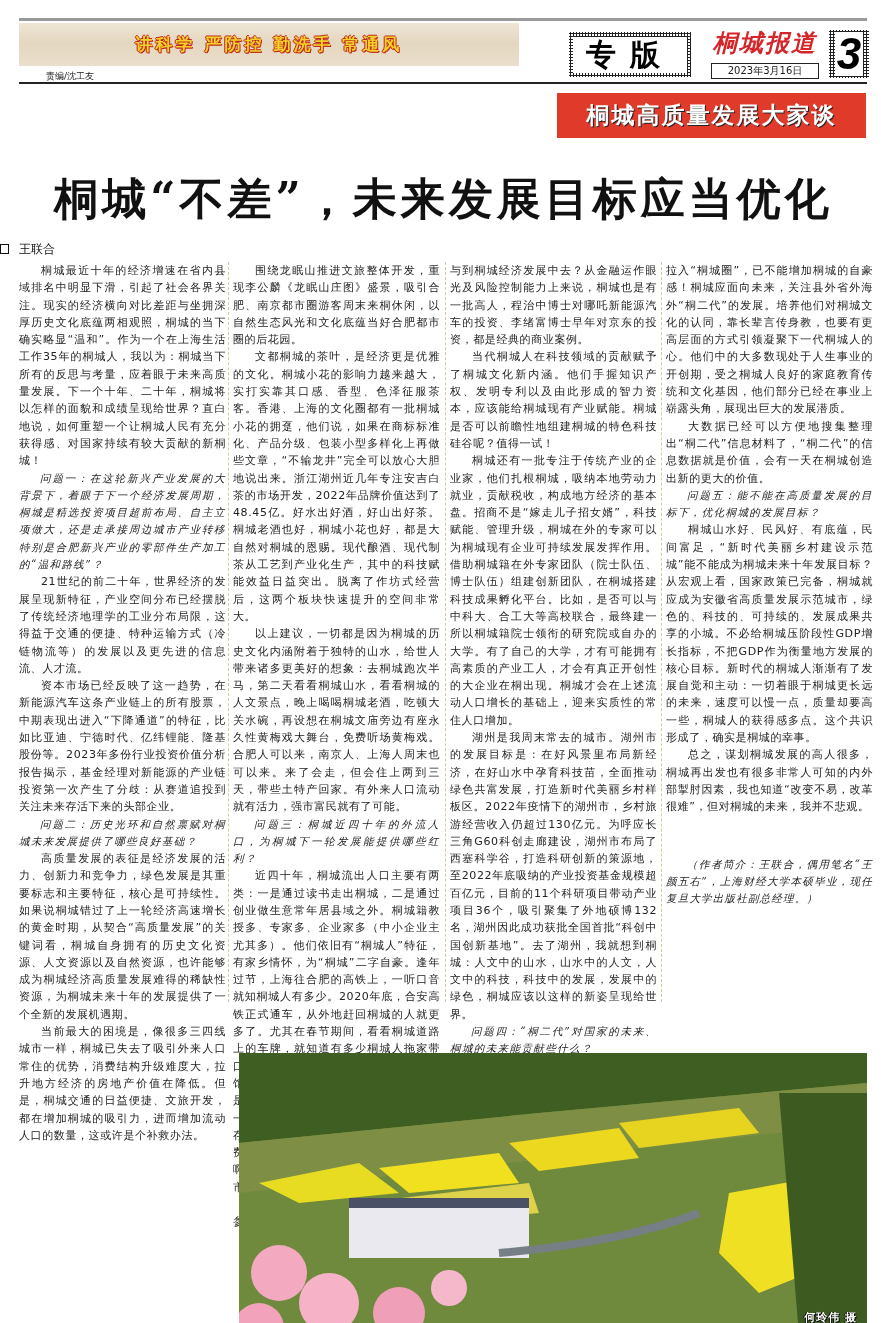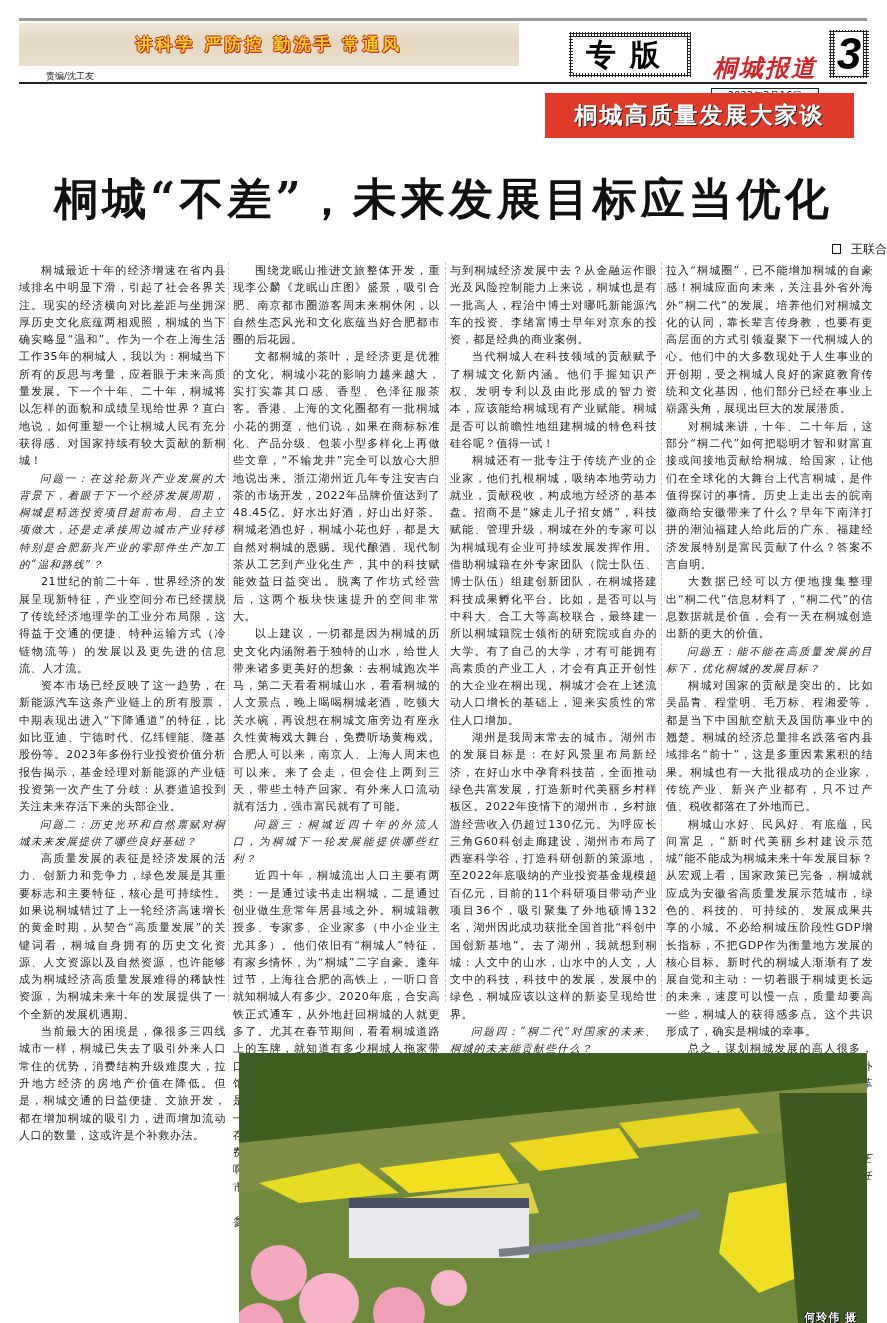--- a/index.html
+++ b/index.html
@@ -15,40 +15,40 @@
     letter-spacing:3px; text-shadow:1px 1px 0 #c0281c, -1px 0 0 #c0281c, 0 -1px 0 #c0281c, 0 1px 0 #c0281c; }
 
   .editor { position:absolute; left:46px; top:70px; font-size:9px; color:#222; }
 
   .section-box { position:absolute; left:569px; top:32px; width:122px; height:45px;
     background-image: radial-gradient(#222 1px, transparent 1.1px); background-size:3px 3px;
     display:flex; align-items:center; justify-content:center; }
   .section-box span { font-family:"DejaVu Serif", serif; font-weight:bold; font-size:30px; color:#000;
     background:#fff; padding:0 13px; letter-spacing:14px; line-height:36px; }
 
-  .masthead { position:absolute; left:700px; top:27px; width:130px; text-align:center;margin-top:25px; }
+  .masthead { position:absolute; left:700px; top:27px; width:130px; text-align:center; }
   .masthead .name { font-family:"DejaVu Serif", serif; font-style:italic; font-weight:bold; font-size:24px; color:#d4262a; letter-spacing:2px; }
   .masthead .date { display:inline-block; margin-top:4px; border:1px solid #222; padding:0 16px; font-size:10px; line-height:14px; }
 
   .page-num { position:absolute; left:829px; top:30px; width:40px; height:48px;
     background-image: radial-gradient(#222 1px, transparent 1.1px); background-size:3px 3px;
     display:flex; align-items:center; justify-content:center; }
   .page-num span { font-family:"Liberation Sans", sans-serif; font-weight:bold; font-style:italic; font-size:44px; color:#000; background:#fff; line-height:44px; padding:0 2px; }
 
   .header-rule { position:absolute; left:19px; top:82px; width:848px; height:2px; background:#222; }
 
-  .column-tag { position:absolute; left:545px; top:93px; width:309px; height:45px; background:#e03a2a;
+  .column-tag { position:absolute; left:557px; top:93px; width:309px; height:45px; background:#e03a2a;
     display:flex; align-items:center; justify-content:center; }
   .column-tag span { font-family:"DejaVu Serif", serif; font-weight:bold; font-size:23px; color:#fff; letter-spacing:2px;
     text-shadow:1px 1px 0 #222; }
 
   .headline { position:absolute; left:0; top:170px; width:887px; text-align:center;
     font-family:"DejaVu Serif", serif; font-weight:bold; font-size:44px; color:#111; letter-spacing:4px; }
 
-  .byline { position:absolute; left:0; top:241px; width:887px; text-align:right; font-size:12px; color:#111; }
+  .byline { position:absolute; left:0; top:241px; width:887px; text-align:left; font-size:12px; color:#111; }
   .byline .box { display:inline-block; width:9px; height:10px; border:1px solid #111; margin-right:10px; vertical-align:-1px; }
 
   .col { position:absolute; top:262px; width:207px; font-size:11px; line-height:17.3px; color:#222;
     text-align:justify; letter-spacing:0.6px; }
   .col p { text-indent:2em; }
   .col p.cont { text-indent:0; }
   .col p.q { font-family:"DejaVu Serif", serif; font-style:italic; font-size:10.5px; letter-spacing:1.4px; }
   .c1 { left:19px; height:1060px; }
   .c2 { left:233px; height:740px; }
   .c3 { left:450px; height:740px; }
@@ -122,24 +122,22 @@
     <p class="">当代桐城人在科技领域的贡献赋予了桐城文化新内涵。他们手握知识产权、发明专利以及由此形成的智力资本，应该能给桐城现有产业赋能。桐城是否可以前瞻性地组建桐城的特色科技硅谷呢？值得一试！</p>
     <p class="">桐城还有一批专注于传统产业的企业家，他们扎根桐城，吸纳本地劳动力就业，贡献税收，构成地方经济的基本盘。招商不是“嫁走儿子招女婿”，科技赋能、管理升级，桐城在外的专家可以为桐城现有企业可持续发展发挥作用。借助桐城籍在外专家团队（院士队伍、博士队伍）组建创新团队，在桐城搭建科技成果孵化平台。比如，是否可以与中科大、合工大等高校联合，最终建一所以桐城籍院士领衔的研究院或自办的大学。有了自己的大学，才有可能拥有高素质的产业工人，才会有真正开创性的大企业在桐出现。桐城才会在上述流动人口增长的基础上，迎来实质性的常住人口增加。</p>
     <p class="">湖州是我周末常去的城市。湖州市的发展目标是：在好风景里布局新经济，在好山水中孕育科技苗，全面推动绿色共富发展，打造新时代美丽乡村样板区。2022年疫情下的湖州市，乡村旅游经营收入仍超过130亿元。为呼应长三角G60科创走廊建设，湖州市布局了西塞科学谷，打造科研创新的策源地，至2022年底吸纳的产业投资基金规模超百亿元，目前的11个科研项目带动产业项目36个，吸引聚集了外地硕博132名，湖州因此成功获批全国首批“科创中国创新基地”。去了湖州，我就想到桐城：人文中的山水，山水中的人文，人文中的科技，科技中的发展，发展中的绿色，桐城应该以这样的新姿呈现给世界。</p>
     <p class="q">问题四：“桐二代”对国家的未来、桐城的未来能贡献些什么？</p>
     <p class="">这是我一直关注的课题。从更广阔的人力资本视角、更长的发展周期审视桐城对国家的贡献，应该让桐城文化更具发散力、向心力。</p>
     <p class="">当前地方史学研究有个不太好的现象：热衷于从家谱野史方志里挖掘名人，“争名人”，归己所有。对于桐城来说，文化够厚重了，往上再数几代把历史名人</p>
   </div>
 <div class="col-divider" style="left:661px"></div>
 <div class="col c4">
     <p class="cont">拉入“桐城圈”，已不能增加桐城的自豪感！桐城应面向未来，关注县外省外海外“桐二代”的发展。培养他们对桐城文化的认同，靠长辈言传身教，也要有更高层面的方式引领凝聚下一代桐城人的心。他们中的大多数现处于人生事业的开创期，受之桐城人良好的家庭教育传统和文化基因，他们部分已经在事业上崭露头角，展现出巨大的发展潜质。</p>
-    <p class="">对桐城来讲，十年、二十年后，这部分“桐二代”如何把聪明才智和财富直接或间接地贡献给桐城、给国家，让他们在全球化的大舞台上代言桐城，是件值得探讨的事情。历史上走出去的皖南徽商给安徽带来了什么？早年下南洋打拼的潮汕福建人给此后的广东、福建经济发展特别是富民贡献了什么？答案不言自明。</p>
     <p class="">大数据已经可以方便地搜集整理出“桐二代”信息材料了，“桐二代”的信息数据就是价值，会有一天在桐城创造出新的更大的价值。</p>
     <p class="q">问题五：能不能在高质量发展的目标下，优化桐城的发展目标？</p>
-    <p class="">桐城对国家的贡献是突出的。比如吴晶青、程堂明、毛万标、程湘爱等，都是当下中国航空航天及国防事业中的翘楚。桐城的经济总量排名跌落省内县域排名“前十”，这是多重因素累积的结果。桐城也有一大批很成功的企业家，传统产业、新兴产业都有，只不过产值、税收都落在了外地而已。</p>
     <p class="">桐城山水好、民风好、有底蕴，民间富足，“新时代美丽乡村建设示范城”能不能成为桐城未来十年发展目标？从宏观上看，国家政策已完备，桐城就应成为安徽省高质量发展示范城市，绿色的、科技的、可持续的、发展成果共享的小城。不必给桐城压阶段性GDP增长指标，不把GDP作为衡量地方发展的核心目标。新时代的桐城人渐渐有了发展自觉和主动：一切着眼于桐城更长远的未来，速度可以慢一点，质量却要高一些，桐城人的获得感多点。这个共识形成了，确实是桐城的幸事。</p>
     <p class="">总之，谋划桐城发展的高人很多，桐城再出发也有很多非常人可知的内外部掣肘因素，我也知道“改变不易，改革很难”，但对桐城的未来，我并不悲观。</p>
     <p class="bio">（作者简介：王联合，偶用笔名“王颜五右”，上海财经大学本硕毕业，现任复旦大学出版社副总经理。）</p>
   </div>
 
 <div class="photo">
   <svg width="628" height="282" viewBox="0 0 628 282">
     <rect x="0" y="0" width="628" height="282" fill="#6f8a3c"></rect>
     <path d="M0 0 L628 0 L628 30 L300 60 L0 90 Z" fill="#3f5f22"></path>
     <path d="M0 90 L300 60 L628 30 L628 70 L0 140 Z" fill="#7e8f45"></path>

